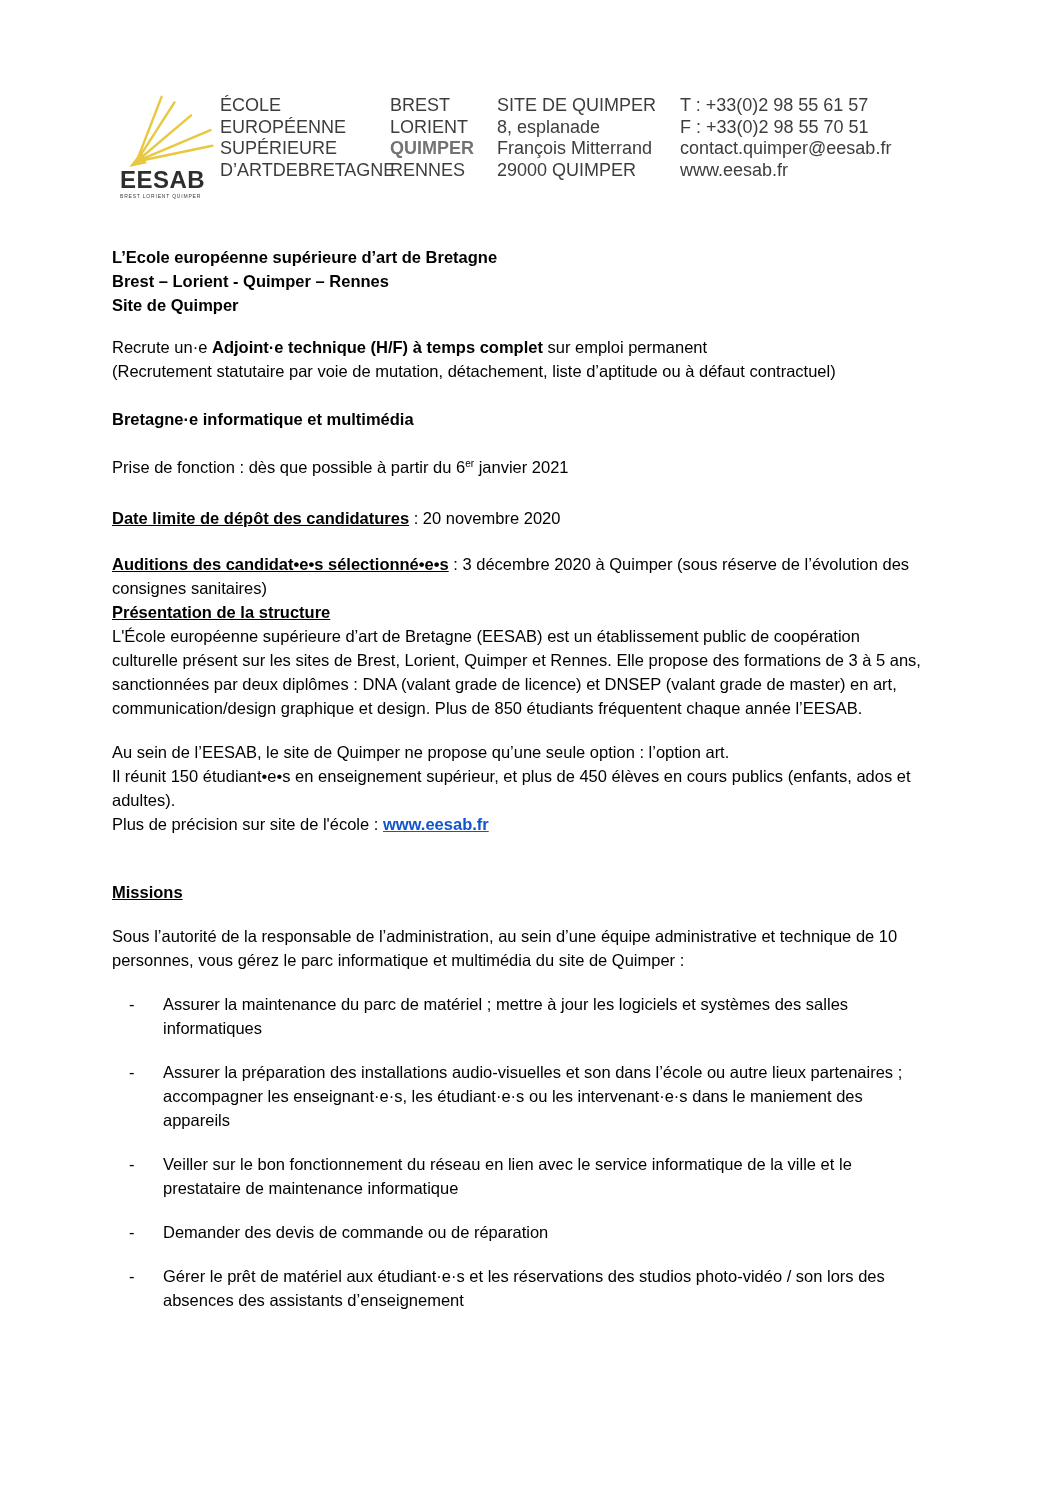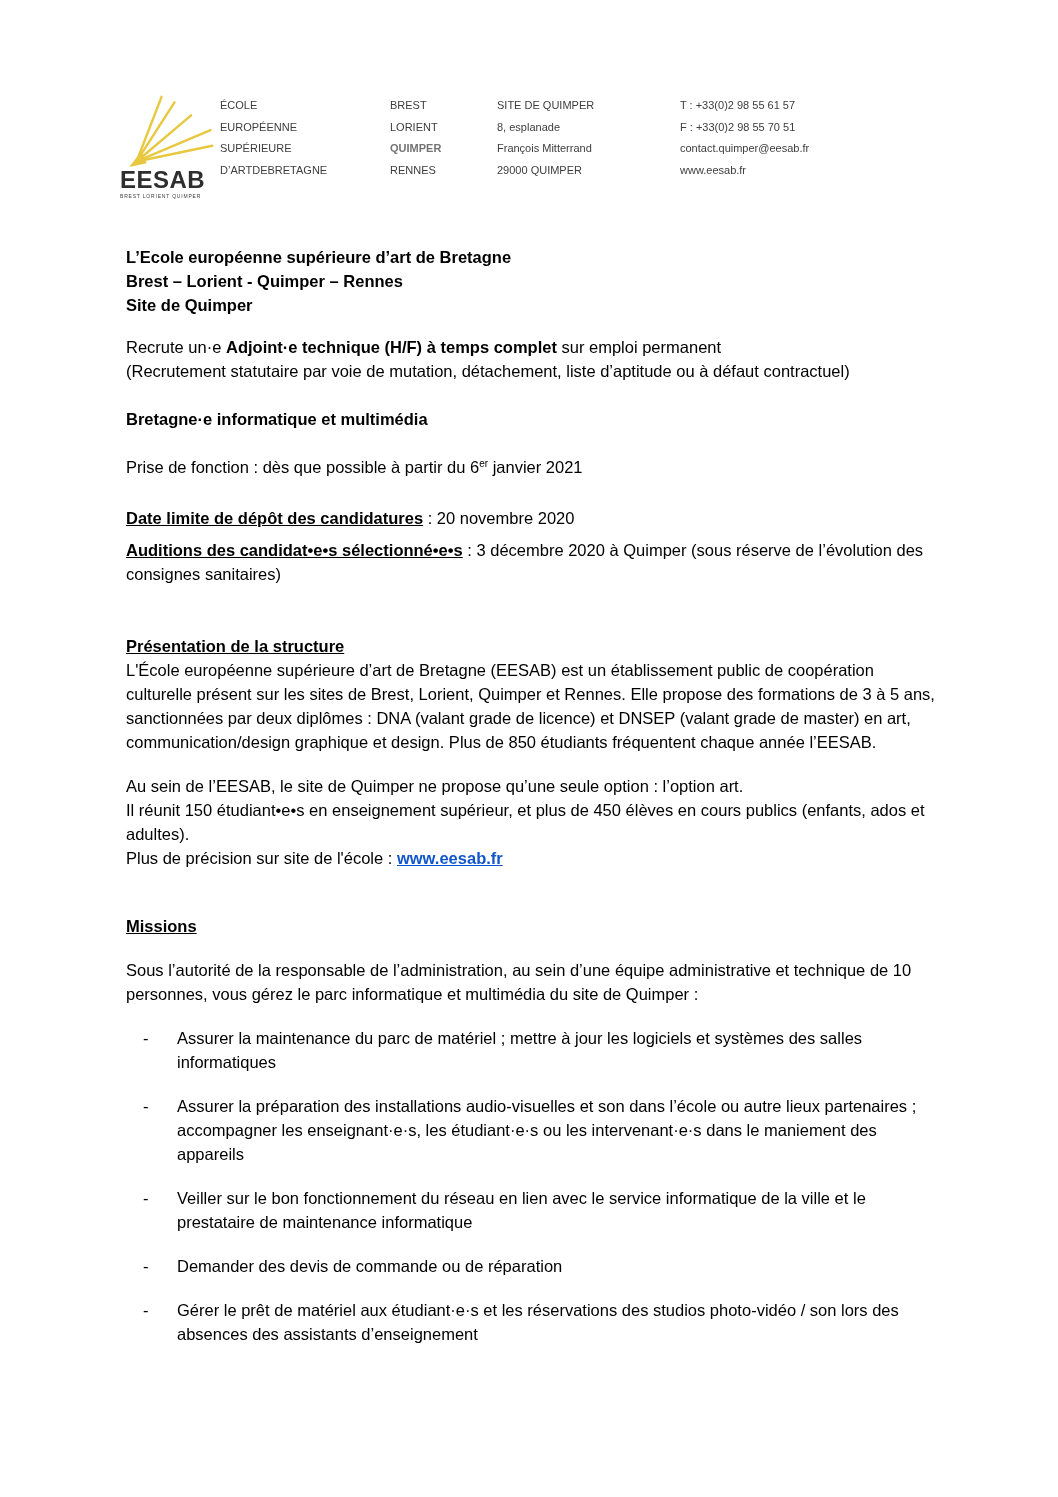--- a/index.html
+++ b/index.html
@@ -12,36 +12,36 @@
     color:#000000;
     overflow:hidden;
   }
   
   .header { position:absolute; top:95px; left:120px; display:flex; }
   .logo { width:100px; margin-right:0; }
   .logo-rays { display:block; width:96px; height:72px; }
   .ray { stroke-width:2.6; stroke-linecap:round; }
   .logo-acronym { font-size:24px; font-weight:bold; color:#2e2e2e; letter-spacing:0.5px; line-height:26px; }
   .logo-sub { font-size:5px; letter-spacing:0.8px; color:#3a3a3a; white-space:nowrap; overflow:hidden; width:82px; }
-  .hcol { font-size:11px; line-height:21.5px; color:#3d3d3d; white-space:nowrap; }
+  .hcol { font-size:18px; line-height:21.5px; color:#3d3d3d; white-space:nowrap; }
   .hcol.school  { width:170px; }
   .hcol.cities  { width:107px; }
   .hcol.address { width:183px; }
   .city-strong { font-weight:bold; color:#737373; }
   
-  .content { position:absolute; top:245px; left:126px; width:810px; font-size:16.5px; line-height:24px; }
+  .content { position:absolute; top:245px; left:112px; width:810px; font-size:16.5px; line-height:24px; }
   .b { font-weight:bold; }
   .h { font-weight:bold; text-decoration:underline; }
   .sup { font-size:10px; vertical-align:baseline; position:relative; top:-6px; font-weight:normal; }
   .recruit        { margin-top:18px; }
   .jobtitle       { margin-top:24px; }
   .prise          { margin-top:24px; }
   .deadline       { margin-top:24px; }
-  .auditions      { margin-top:8px; }
-  .pres-heading   { margin-top:48px; }
+  .auditions      { margin-top:22px; }
+  .pres-heading   { }
   .para2          { margin-top:20px; }
   .plusline       { }
   .missions-h     { margin-top:44px; }
   .missions-intro { margin-top:20px; }
   .bullet { display:flex; margin-top:20px; }
   .dash { width:51px; padding-left:17px; flex-shrink:0; }
   .btext { flex:1; }
   .doclink { font-weight:bold; text-decoration:underline; cursor:pointer; }
 </style>
 </head>

